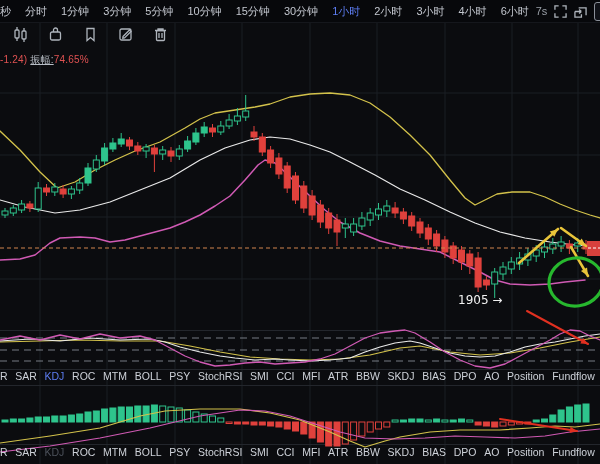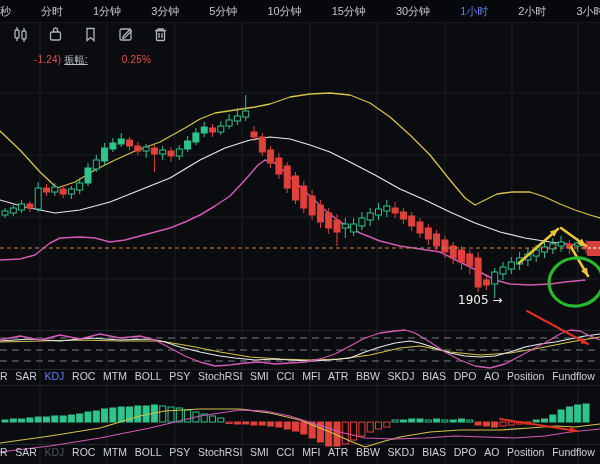--- a/index.html
+++ b/index.html
@@ -2,32 +2,32 @@
 <html><head>
 <meta charset="utf-8">
 <style>
   html,body{margin:0;padding:0;background:#0b0c0f;}
   body{width:600px;height:464px;position:relative;overflow:hidden;
        font-family:"Liberation Sans","DejaVu Sans",sans-serif;}
   #chart-svg{position:absolute;left:0;top:0;z-index:1;}
   .topbar{position:absolute;top:0;left:0;right:0;height:22px;display:flex;align-items:center;
           background:#07080b;border-bottom:1px solid #15171c;font-size:11px;color:#c3c7cf;
           white-space:nowrap;z-index:3;}
-  .tf{padding:0 7px;cursor:pointer;margin-left:16px;}
+  .tf{padding:0 7px;cursor:pointer;}
   .tf:first-child{margin-left:-7px;}
   .tf.active{color:#5d7df2;}
   .topbar-right{margin-left:auto;display:flex;align-items:center;gap:7px;}
   .refresh{color:#9aa0a8;font-size:11px;}
   .tb-icon{display:flex;align-items:center;}
   .order-btn{border:1px solid #8a8f98;border-radius:3px;color:#d6dae0;padding:1px 6px;
              margin-right:-9px;background:#101218;}
   .toolbar{position:absolute;top:26px;left:12px;display:flex;gap:18px;z-index:3;}
   .toolbar .tb-icon{cursor:pointer;}
   .infoline{position:absolute;top:53px;left:0;font-size:10px;z-index:3;letter-spacing:.2px;}
-  .infoline .red{color:#e05252;margin-left:34px;}
+  .infoline .red{color:#e05252;}
   .infoline .lbl{color:#b8bec6;text-decoration:underline;}
   .tabrow{position:absolute;left:0;width:600px;display:flex;justify-content:space-between;
           align-items:center;font-size:10.5px;color:#ced2d9;z-index:3;padding-right:5px;
           box-sizing:border-box;}
   .tabrow .tab{cursor:pointer;white-space:nowrap;}
   .tabrow .tab:first-child{margin-left:-10px;}
   .tabrow .tab.active{color:#5d7df2;}
   .tabrow .tab.dim{color:#4d525b;}
   #tabrow1{top:370px;}
   #tabrow2{top:446px;}
@@ -380,21 +380,21 @@
     <svg width="17" height="17" viewBox="0 0 17 17" fill="none" stroke="#aeb4bc" stroke-width="1.3">
       <path d="M3 4.5 H14 M6 4.5 V3 H11 V4.5"></path>
         <rect x="4.5" y="4.5" width="8" height="10" rx="1"></rect>
       <path d="M7 7 V12 M10 7 V12"></path>
     </svg>
   </span>
 </div>
 
 <div class="infoline">
   <span class="red">-1.24)</span>
-  <span class="lbl">振幅:</span><span class="red">0.25%</span>
+  <span class="lbl">振幅:</span><span class="red">74.65%</span>
 </div>
 
 <div class="tabrow" id="tabrow1">
     <span class="tab">WR</span>
     <span class="tab">SAR</span>
     <span class="tab active">KDJ</span>
     <span class="tab">ROC</span>
     <span class="tab">MTM</span>
     <span class="tab">BOLL</span>
     <span class="tab">PSY</span>

